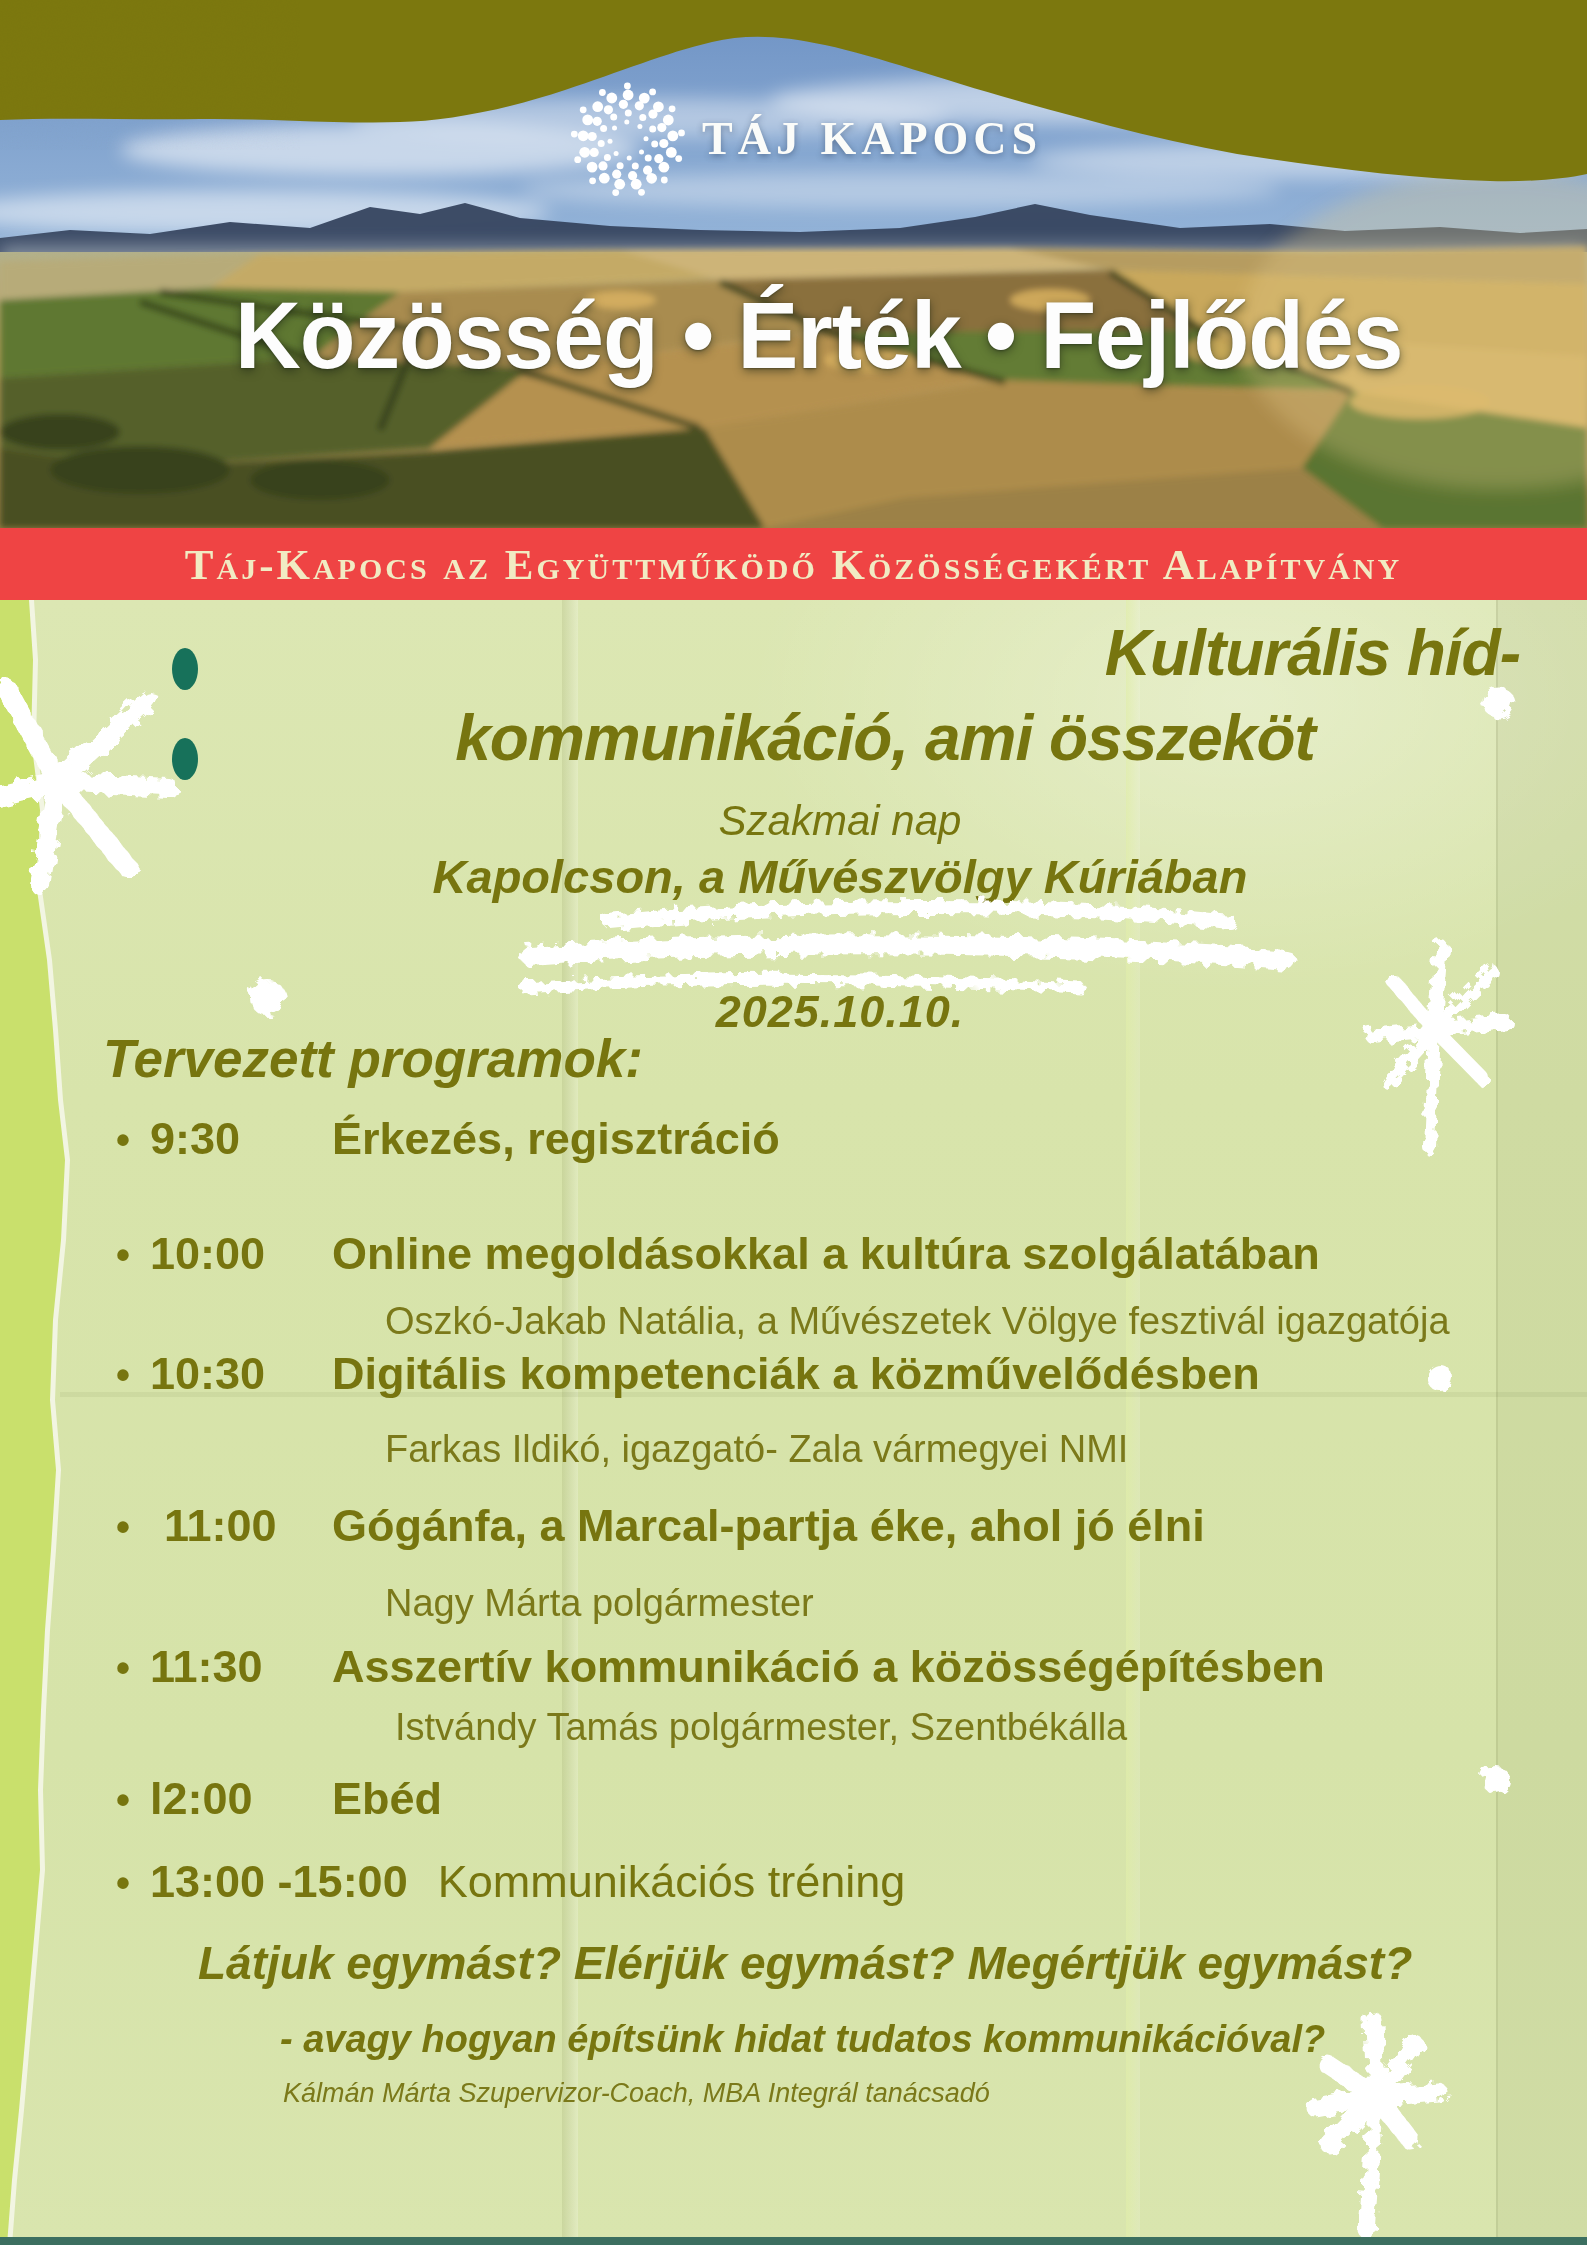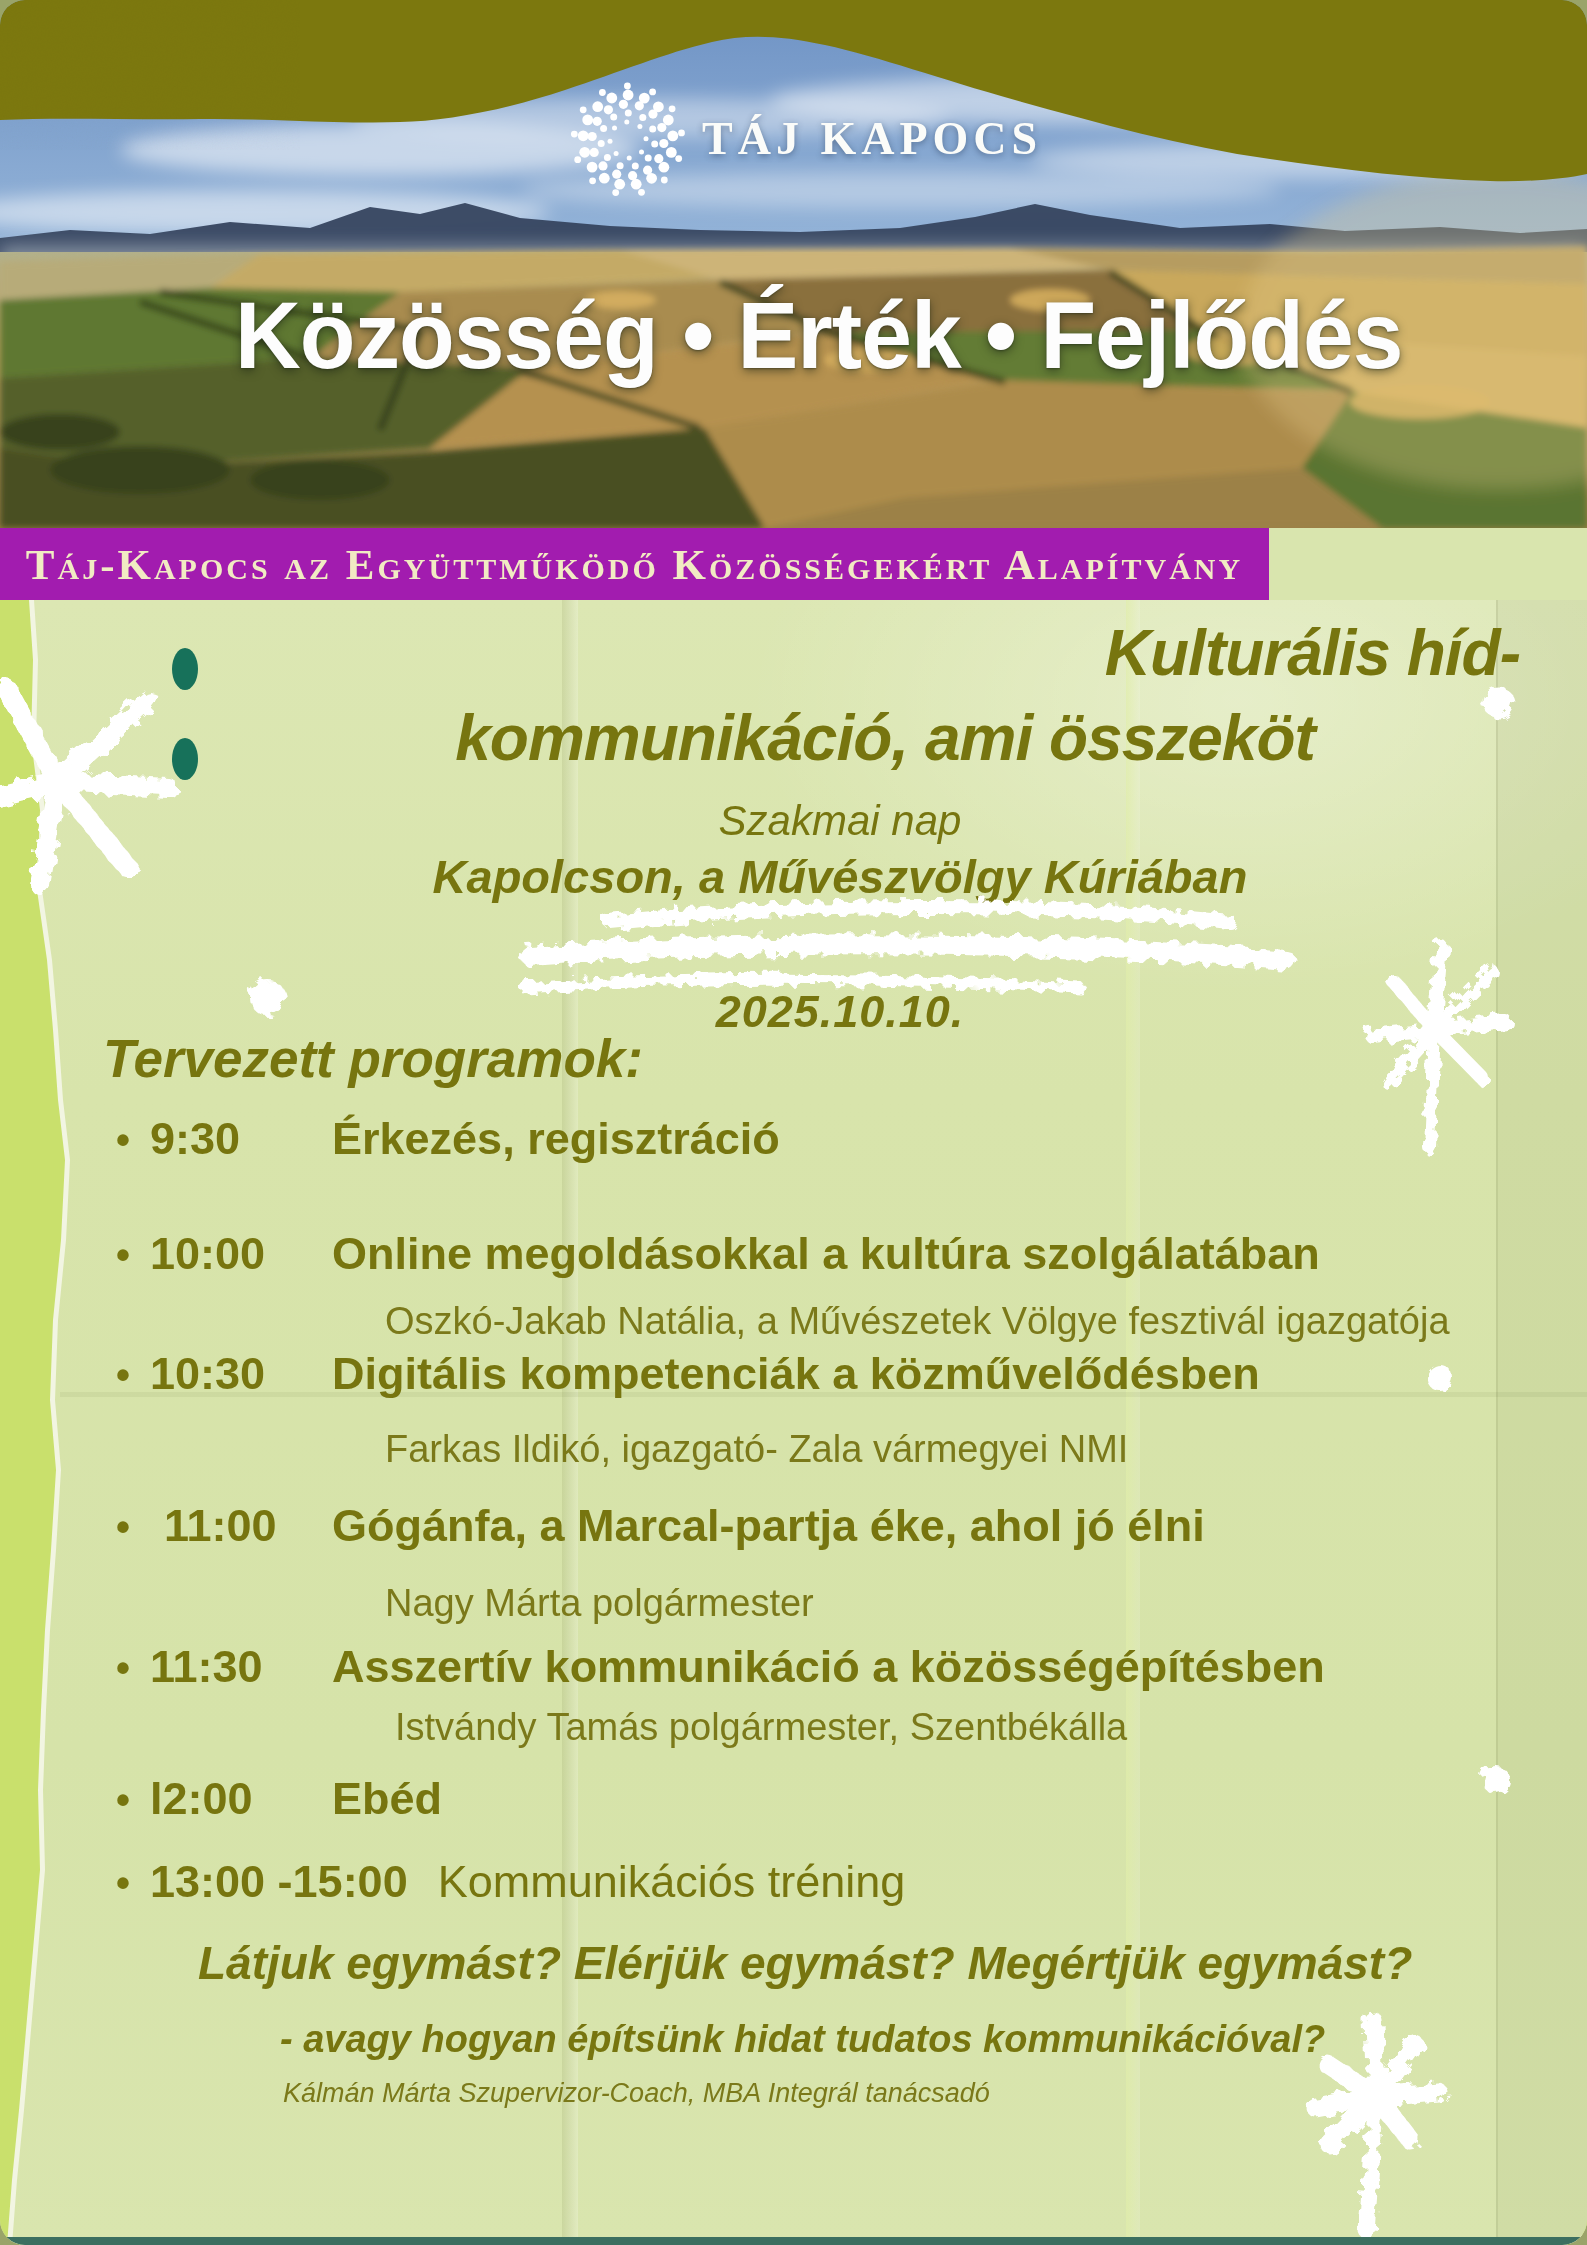--- a/index.html
+++ b/index.html
@@ -1,35 +1,35 @@
 <!DOCTYPE html>
 <html><head>
 <meta charset="utf-8">
 <style>
   html,body{margin:0;padding:0;background:#9aa469;}
   #page{position:relative;width:1587px;height:2245px;overflow:hidden;
-        font-family:"Liberation Sans",sans-serif;background:#d9e5ae;border-radius:25px;}
+        font-family:"Liberation Sans",sans-serif;background:#d9e5ae;}
   #page *{box-sizing:border-box;}
 
   
   .photo{position:absolute;left:0;top:0;width:1587px;height:528px;overflow:hidden;
          background:linear-gradient(#6e92c4,#93b3d8 45%,#c5d7e8 80%,#cfdeea);}
   .photo svg.land{position:absolute;left:0;top:0;width:100%;height:100%;}
   .wave{position:absolute;left:0;top:0;width:1587px;height:240px;z-index:3;}
   .logo{position:absolute;left:568px;top:80px;width:120px;height:120px;z-index:4;}
   .logo-text{position:absolute;left:702px;top:112px;z-index:4;
              font-family:"Liberation Serif",serif;font-size:46px;font-weight:600;
              letter-spacing:5px;color:#fbfcf9;text-shadow:0 2px 6px rgba(30,50,80,.45);}
   .tagline{position:absolute;left:0;top:282px;width:1587px;z-index:4;text-align:center;
            padding-left:52px;font-size:94px;font-weight:700;color:#fdfdfd;
            letter-spacing:-1px;transform:scaleX(.97);transform-origin:center;
            text-shadow:0 3px 10px rgba(25,35,20,.55),0 1px 2px rgba(25,35,20,.4);}
 
   
-  .band{position:absolute;left:0;top:528px;width:1269px;height:72px;background:#a21caf;z-index:3;
+  .band{position:absolute;left:0;top:528px;width:1587px;height:72px;background:#ef4444;z-index:3;
         display:flex;align-items:center;justify-content:center;}
   .band-text{font-family:"Liberation Serif",serif;font-variant:small-caps;
              font-size:43px;font-weight:600;letter-spacing:3px;color:#f1ebc3;white-space:nowrap;}
 
   
   .body-bg{position:absolute;left:0;top:600px;width:1587px;height:1645px;background:#c9e06c;}
   .torn-white,.paper{position:absolute;inset:0;
       clip-path:polygon(34px 0,38px 60px,36px 140px,45px 210px,42px 290px,52px 360px,
       58px 430px,63px 500px,70px 560px,66px 640px,58px 720px,55px 800px,61px 870px,
       56px 950px,50px 1030px,46px 1110px,43px 1190px,45px 1270px,38px 1350px,31px 1430px,

